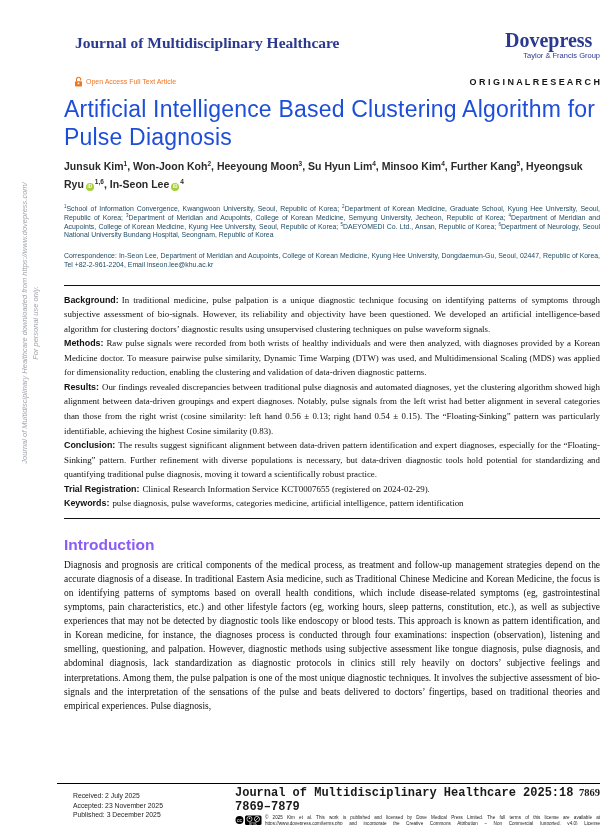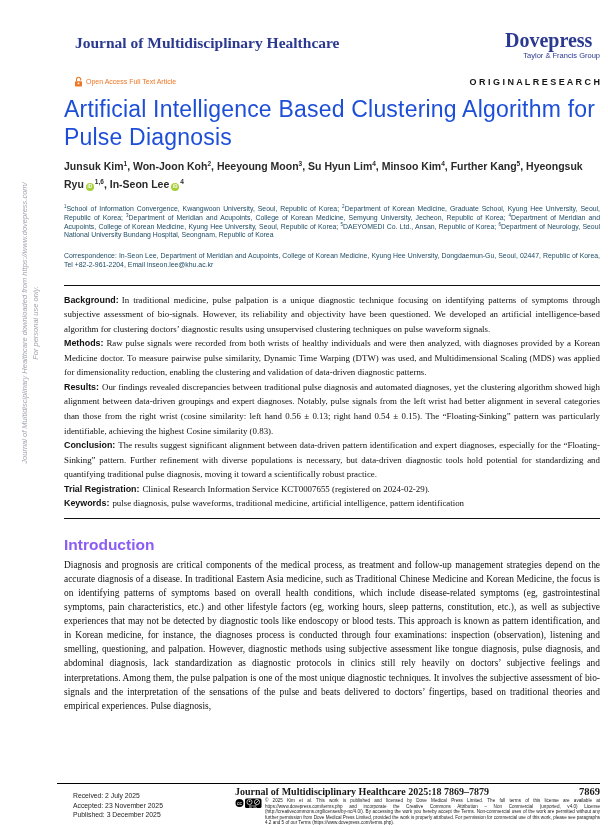--- a/index.html
+++ b/index.html
@@ -45,21 +45,21 @@
   .abs-label{font-family:"Liberation Sans",sans-serif;font-weight:bold;margin-right:3px;}
 
   .intro-h{font-family:"Liberation Sans",sans-serif;font-weight:bold;font-size:15.5px;color:#8b5cf6;margin-top:17px;}
   .intro-p{margin:4px 0 0 0;font-size:9.4px;line-height:14.1px;text-align:justify;color:#111;}
 
   
   .footer{position:absolute;top:783px;left:57px;width:543px;border-top:1px solid #000;display:flex;}
   .f-dates{width:162px;padding:7px 0 0 16px;font-family:"Liberation Sans",sans-serif;font-size:6.8px;line-height:9.6px;color:#1c1c1c;}
   .f-main{flex:1;padding-top:2px;}
   .f-row1{display:flex;justify-content:space-between;align-items:baseline;}
-  .f-journal{font-family:Liberation Serif, serif;font-weight:bold;font-size:10px;}
+  .f-journal{font-family:Liberation Mono, monospace;font-weight:bold;font-size:12px;}
   .f-page{font-family:Liberation Serif, serif;font-weight:bold;font-size:10.5px;}
   .f-license-row{display:flex;gap:3px;margin-top:1px;}
   .cc-badge{flex:none;}
   .f-license{font-family:"Liberation Sans",sans-serif;font-size:4.6px;line-height:5.5px;color:#222;text-align:justify;}
 </style>
 </head>
 <body>
 
 <div class="sidebar">
   <div>Journal of Multidisciplinary Healthcare downloaded from https://www.dovepress.com/</div>
@@ -108,21 +108,21 @@
   <p class="corresp">Correspondence: In-Seon Lee, Department of Meridian and Acupoints, College of Korean Medicine, Kyung Hee University, Dongdaemun-Gu, Seoul, 02447, Republic of Korea, Tel +82-2-961-2204, Email inseon.lee@khu.ac.kr</p>
 
   <hr class="rule rule1">
 
   <div class="abstract">
     <p><span class="abs-label">Background:</span><span>In traditional medicine, pulse palpation is a unique diagnostic technique focusing on identifying patterns of symptoms through subjective assessment of bio-signals. However, its reliability and objectivity have been questioned. We developed an artificial intelligence-based algorithm for clustering doctors’ diagnostic results using unsupervised clustering techniques on pulse waveform signals.</span></p>
     <p><span class="abs-label">Methods:</span><span>Raw pulse signals were recorded from both wrists of healthy individuals and were then analyzed, with diagnoses provided by a Korean Medicine doctor. To measure pairwise pulse similarity, Dynamic Time Warping (DTW) was used, and Multidimensional Scaling (MDS) was applied for dimensionality reduction, enabling the clustering and validation of data-driven diagnostic patterns.</span></p>
     <p><span class="abs-label">Results:</span><span>Our findings revealed discrepancies between traditional pulse diagnosis and automated diagnoses, yet the clustering algorithm showed high alignment between data-driven groupings and expert diagnoses. Notably, pulse signals from the left wrist had better alignment in several categories than those from the right wrist (cosine similarity: left hand 0.56 ± 0.13; right hand 0.54 ± 0.15). The “Floating-Sinking” pattern was particularly identifiable, achieving the highest Cosine similarity (0.83).</span></p>
     <p><span class="abs-label">Conclusion:</span><span>The results suggest significant alignment between data-driven pattern identification and expert diagnoses, especially for the “Floating-Sinking” pattern. Further refinement with diverse populations is necessary, but data-driven diagnostic tools hold potential for standardizing and quantifying traditional pulse diagnosis, moving it toward a scientifically robust practice.</span></p>
     <p><span class="abs-label">Trial Registration:</span><span>Clinical Research Information Service KCT0007655 (registered on 2024-02-29).</span></p>
-    <p><span class="abs-label">Keywords:</span><span>pulse diagnosis, pulse waveforms, traditional medicine, artificial intelligence, pattern identification</span></p>
+    <p><span class="abs-label">Keywords:</span><span>pulse diagnosis, pulse waveforms, categories medicine, artificial intelligence, pattern identification</span></p>
   </div>
 
   <hr class="rule rule2">
 
   <div class="intro-h">Introduction</div>
   <p class="intro-p">Diagnosis and prognosis are critical components of the medical process, as treatment and follow-up management strategies depend on the accurate diagnosis of a disease. In traditional Eastern Asia medicine, such as Traditional Chinese Medicine and Korean Medicine, the focus is on identifying patterns of symptoms based on overall health conditions, which include disease-related symptoms (eg, gastrointestinal symptoms, pain characteristics, etc.) and other lifestyle factors (eg, working hours, sleep patterns, constitution, etc.), as well as subjective experiences that may not be detected by diagnostic tools like endoscopy or blood tests. This approach is known as pattern identification, and in Korean medicine, for instance, the diagnoses process is conducted through four examinations: inspection (observation), listening and smelling, questioning, and palpation. However, diagnostic methods using subjective assessment like tongue diagnosis, pulse diagnosis, and abdominal diagnosis, lack standardization as diagnostic protocols in clinics still rely heavily on doctors’ subjective feelings and interpretations. Among them, the pulse palpation is one of the most unique diagnostic techniques. It involves the subjective assessment of bio-signals and the interpretation of the sensations of the pulse and beats delivered to doctors’ fingertips, based on traditional theories and empirical experiences. Pulse diagnosis,</p>
 
 </div>
 
 <div class="footer">

